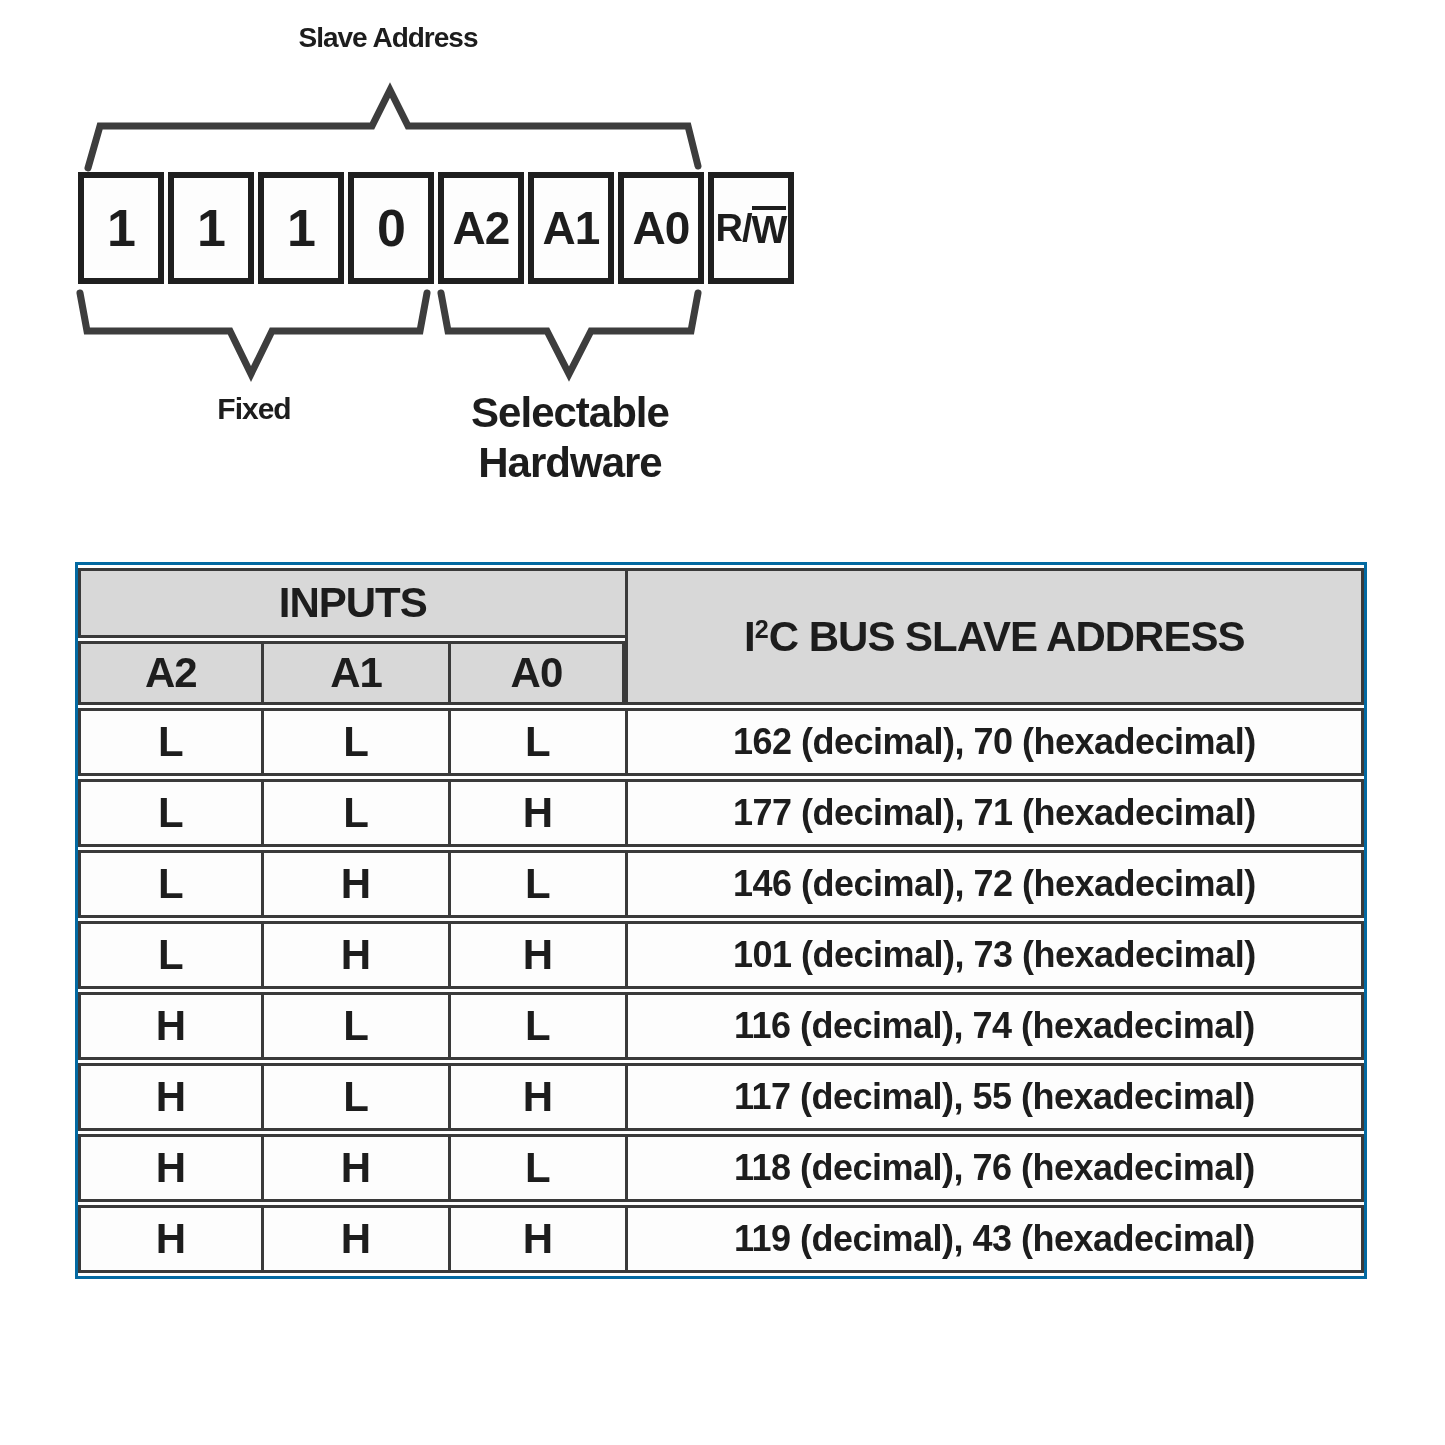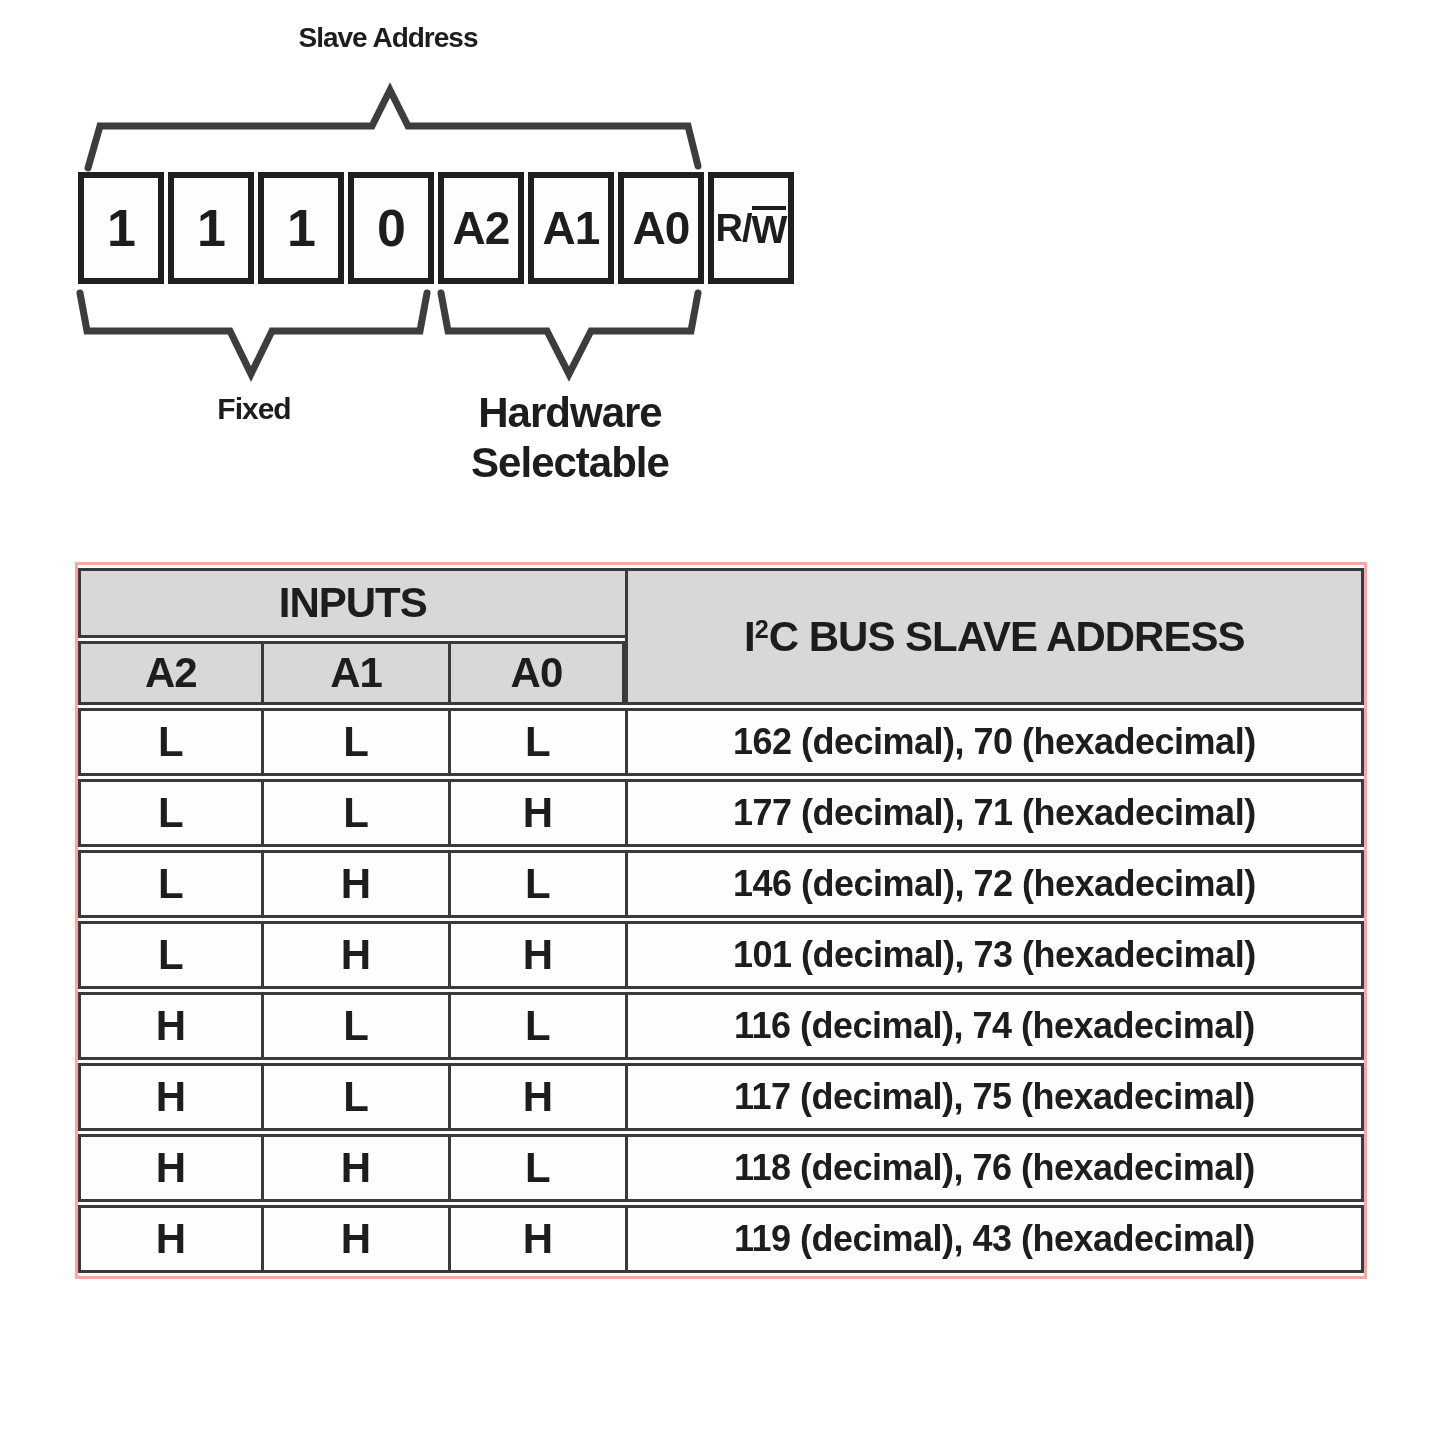--- a/index.html
+++ b/index.html
@@ -39,21 +39,21 @@
     position:absolute;left:134px;top:392px;width:240px;
     text-align:center;font-size:30px;letter-spacing:-1px;
   }
   .hw-label{
     position:absolute;left:435px;top:388px;width:270px;
     text-align:center;font-size:42px;line-height:1.2;letter-spacing:-1px;
   }
   
   .addr-table-wrap{
     position:absolute;left:75px;top:562px;width:1292px;
-    border:3px solid #fca5a5;background:var(--page_bg);
+    border:3px solid #0369a1;background:var(--page_bg);
   }
   table{
     width:100%;border-collapse:separate;border-spacing:0 3px;
   }
   th,td{
     border:3px solid var(--table_line);border-right:none;
     text-align:center;vertical-align:middle;
     font-weight:bold;color:var(--text);
   }
   th:last-child,td:last-child{border-right:3px solid var(--table_line);}
@@ -87,22 +87,22 @@
   <div class="bit-box alabel">A0</div>
   <div class="bit-box rw">
       <span>R/</span>
       <span class="ovl">W</span>
     </div>
 </div>
 
 <div class="fixed-label">Fixed</div>
 
 <div class="hw-label">
+  <div>Selectable</div>
   <div>Hardware</div>
-  <div>Selectable</div>
 </div>
 
 <div class="addr-table-wrap">
   <table>
     <colgroup>
       <col style="width:14.2%">
         <col style="width:14.6%">
         <col style="width:13.7%">
         <col style="width:57.5%">
     </colgroup>
@@ -143,21 +143,21 @@
     <tr>
       <td class="lh">H</td>
       <td class="lh">L</td>
       <td class="lh">L</td>
       <td class="addr">116 (decimal), 74 (hexadecimal)</td>
     </tr>
     <tr>
       <td class="lh">H</td>
       <td class="lh">L</td>
       <td class="lh">H</td>
-      <td class="addr">117 (decimal), 75 (hexadecimal)</td>
+      <td class="addr">117 (decimal), 55 (hexadecimal)</td>
     </tr>
     <tr>
       <td class="lh">H</td>
       <td class="lh">H</td>
       <td class="lh">L</td>
       <td class="addr">118 (decimal), 76 (hexadecimal)</td>
     </tr>
     <tr>
       <td class="lh">H</td>
       <td class="lh">H</td>

